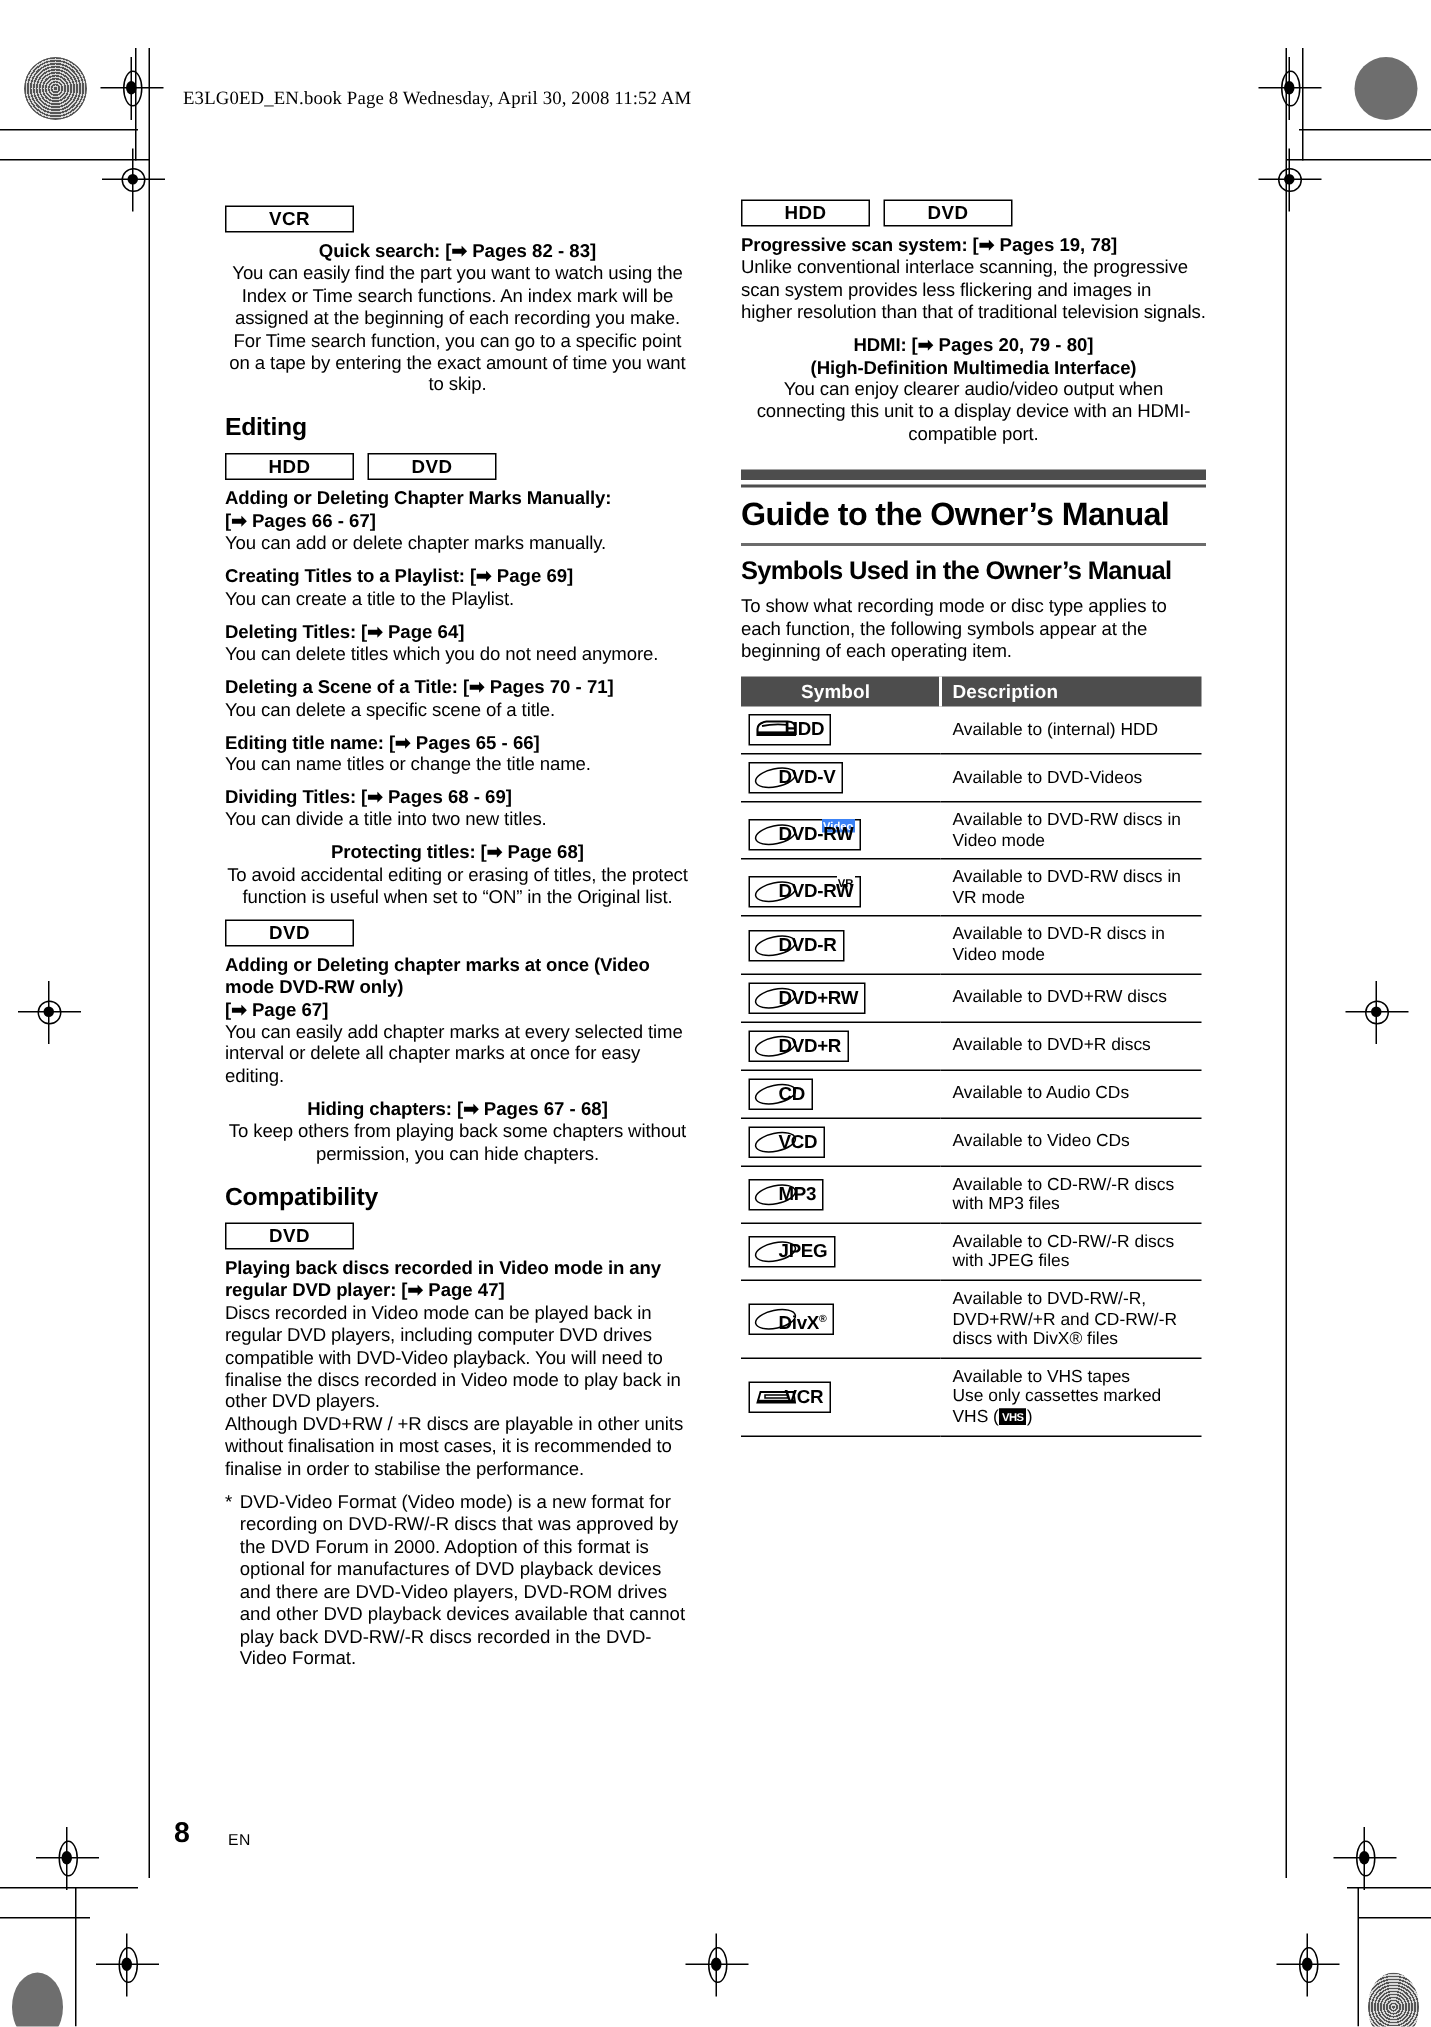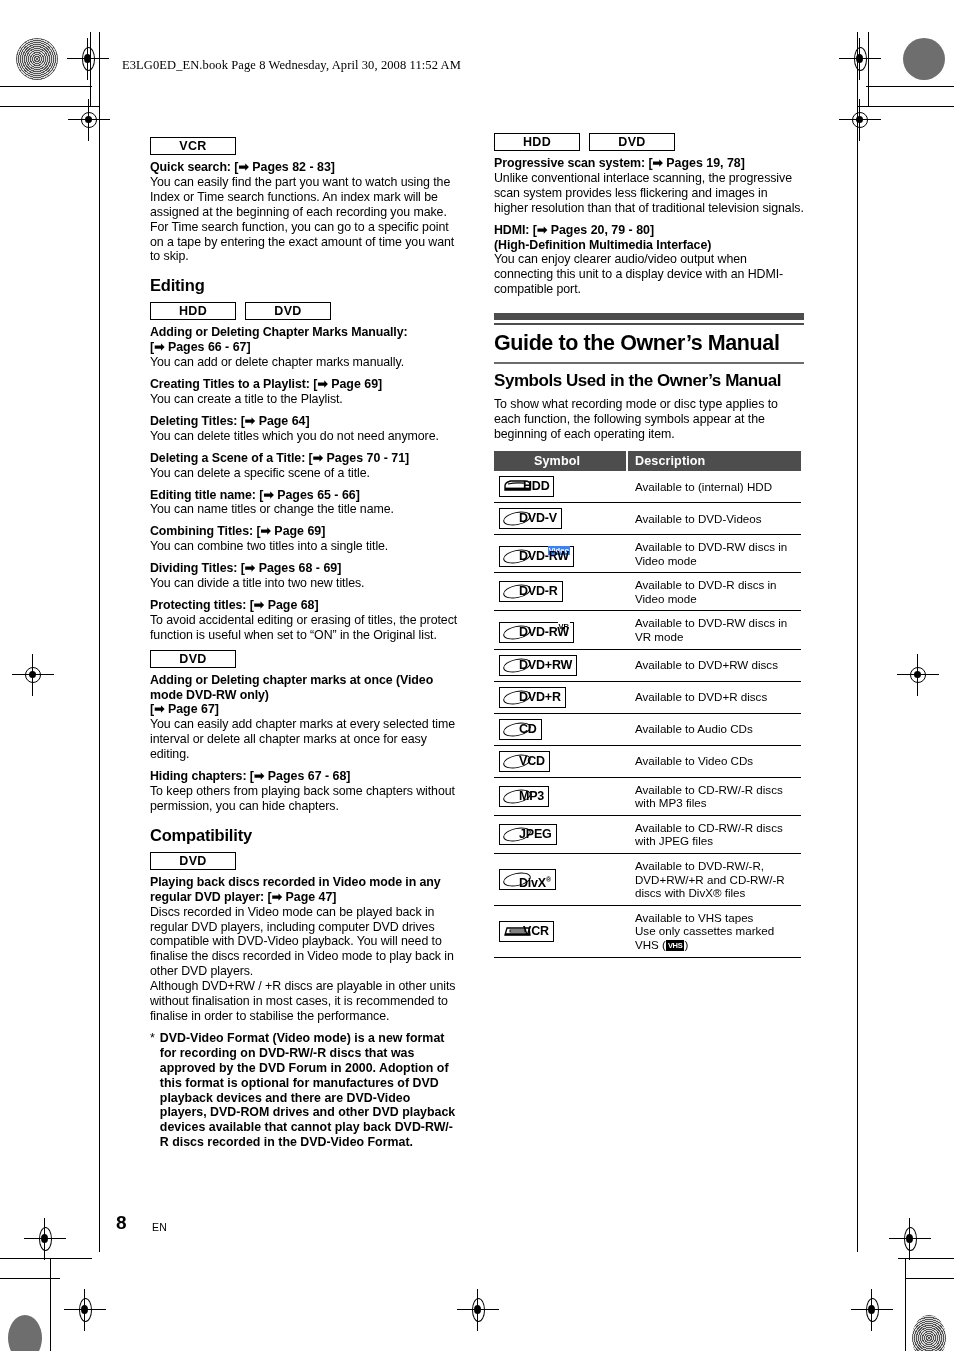--- a/index.html
+++ b/index.html
@@ -62,30 +62,30 @@
     font-size:12.5px; font-weight:bold; letter-spacing:.3px;
     background:#fff; box-sizing:border-box;
   }
 
   
   p.body {
     margin:0 0 0 0; padding:0;
     font-size:12.4px; line-height:14.9px; letter-spacing:-0.08px;
   }
   .entry { margin-bottom:7px; }
-  .entry:last-child { margin-bottom:0; }
+  .entry:last-child { margin-bottom:0;text-align:center; }
   .lead { font-weight:bold; }
   .arrow { font-weight:bold; letter-spacing:0; }
 
   .note {
     display:flex; gap:5px; margin-top:7px;
     font-size:12.4px; line-height:14.9px;
   }
   .note .star { flex:0 0 auto; }
-  .note .txt  { flex:1 1 auto;font-weight:bold; }
+  .note .txt  { flex:1 1 auto; }
 
   
   .rule-thick { height:7px; background:#4d4d4d; margin:0; }
   .rule-thin  { height:2px; background:#4d4d4d; margin:3px 0 0 0; }
   h1.guide {
     font-size:21.5px; font-weight:bold; margin:6px 0 6px 0; letter-spacing:-0.4px;
   }
   .rule-mid { height:2.2px; background:#6b6b6b; margin:0 0 7px 0; }
   h2.symhead {
     font-size:17px; font-weight:bold; margin:0 0 6px 0; letter-spacing:-0.45px;
@@ -310,27 +310,20 @@
     </div>
 
     <div class="entry">
       <p class="body">
         <span class="lead">Editing title name:</span>
         <span class="arrow">[➡ Pages 65 - 66]</span>
       </p>
       <p class="body">You can name titles or change the title name.</p>
     </div>
 
-    <div class="entry">
-      <p class="body">
-        <span class="lead">Combining Titles:</span>
-        <span class="arrow">[➡ Page 69]</span>
-      </p>
-      <p class="body">You can combine two titles into a single title.</p>
-    </div>
 
     <div class="entry">
       <p class="body">
         <span class="lead">Dividing Titles:</span>
         <span class="arrow">[➡ Pages 68 - 69]</span>
       </p>
       <p class="body">You can divide a title into two new titles.</p>
     </div>
 
     <div class="entry">
@@ -455,37 +448,37 @@
             <span class="oval"></span>
             <span class="sup inv">Video</span>
             <span class="txt">DVD-RW</span>
           </span>
         </td>
         <td class="desc">Available to DVD-RW discs in Video mode</td>
       </tr>
 
       <tr>
         <td class="sym">
-          <span class="badge">
-            <span class="oval"></span>
-            <span class="txt">DVD-R</span>
-          </span>
-        </td>
-        <td class="desc">Available to DVD-R discs in Video mode</td>
-      </tr>
-
-      <tr>
-        <td class="sym">
           <span class="badge wide" style="margin-top:5px;">
             <span class="oval"></span>
             <span class="sup">VR</span>
             <span class="txt">DVD-RW</span>
           </span>
         </td>
         <td class="desc">Available to DVD-RW discs in VR mode</td>
+      </tr>
+
+      <tr>
+        <td class="sym">
+          <span class="badge">
+            <span class="oval"></span>
+            <span class="txt">DVD-R</span>
+          </span>
+        </td>
+        <td class="desc">Available to DVD-R discs in Video mode</td>
       </tr>
 
       <tr>
         <td class="sym">
           <span class="badge wide">
             <span class="oval"></span>
             <span class="txt">DVD+RW</span>
           </span>
         </td>
         <td class="desc">Available to DVD+RW discs</td>

